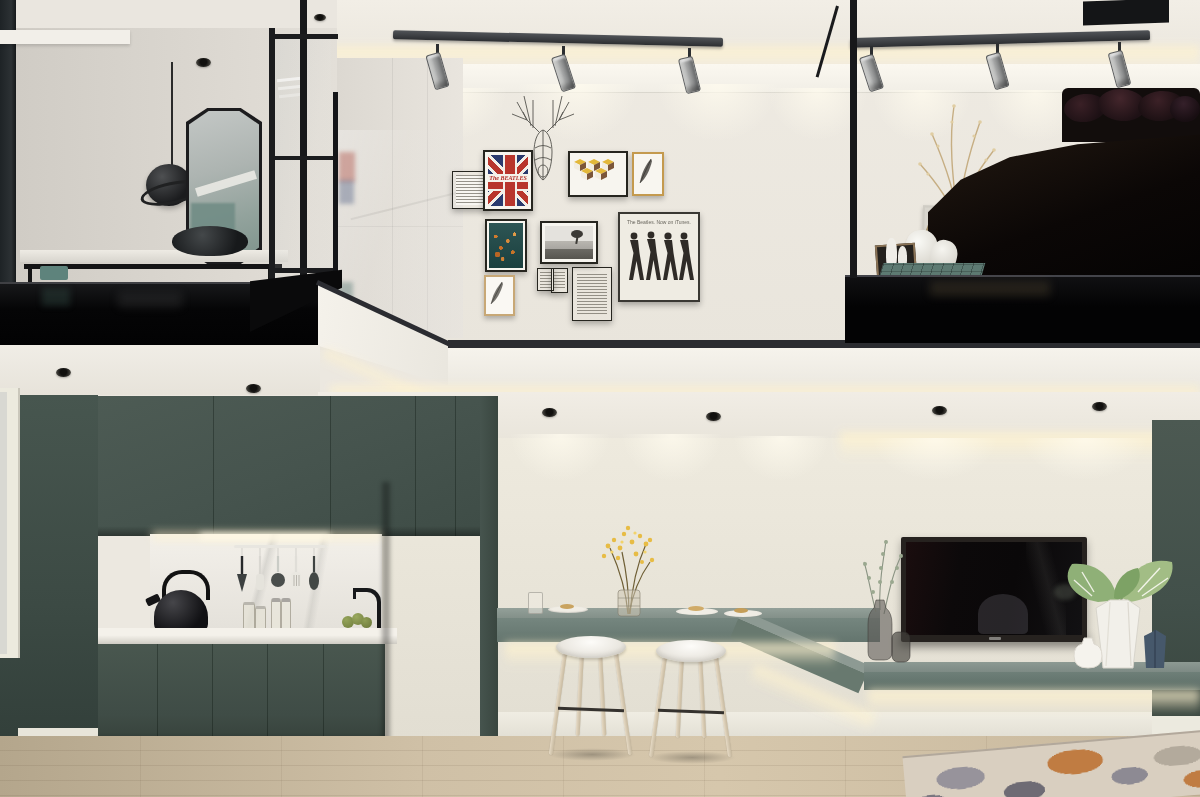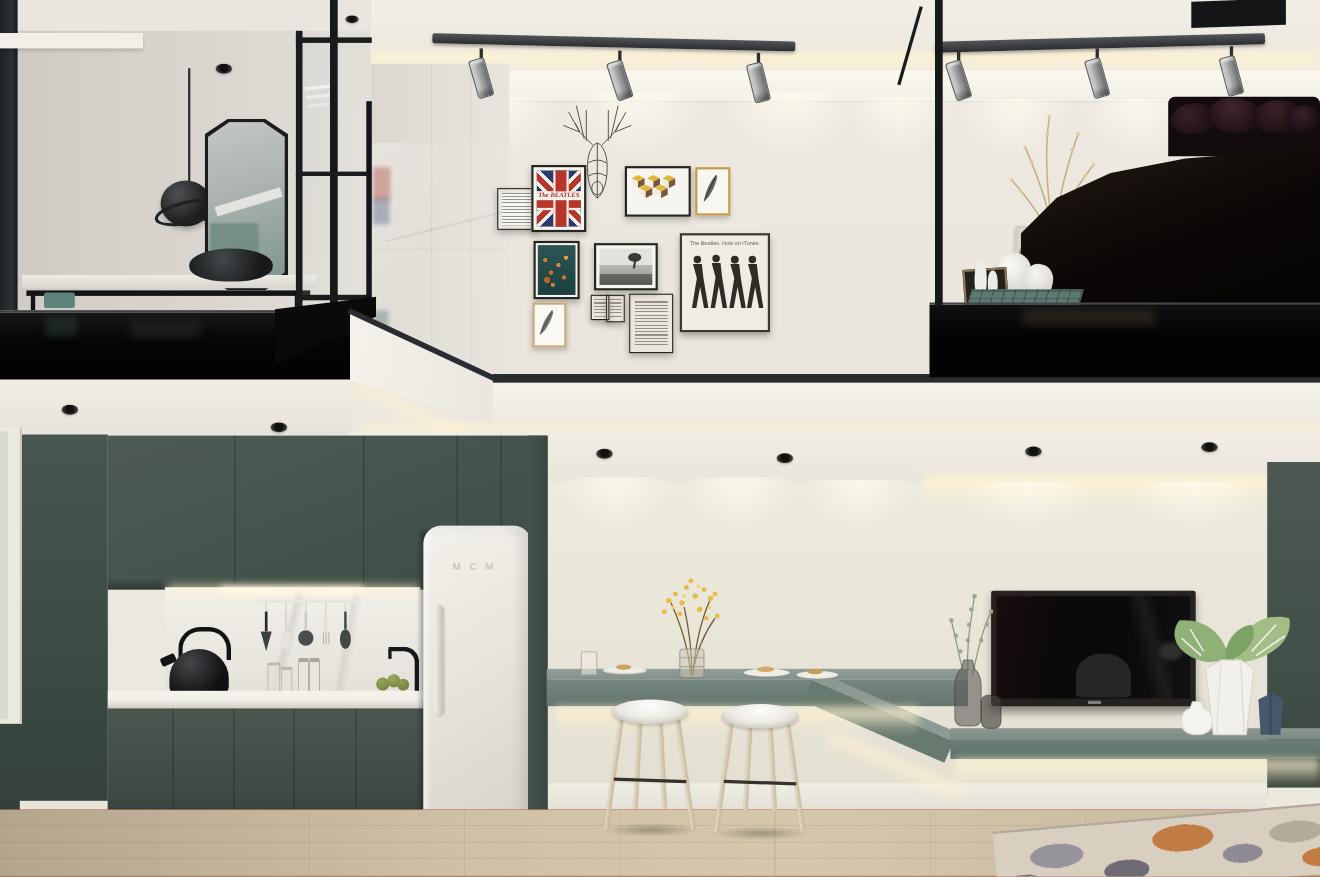--- a/index.html
+++ b/index.html
@@ -302,24 +302,20 @@
   <div class="o" style="left:98px;top:628px;width:299px;height:16px;background:linear-gradient(180deg,#f4f1ea 45%,#dedbd3 80%,#cfccc4);"></div>
   <div class="o" style="left:98px;top:644px;width:287px;height:102px;background:linear-gradient(180deg,#49574f,#3f4c46 70%,#354039);">
     <div class="seamv" style="left:59px;"></div>
     <div class="seamv" style="left:114px;"></div>
     <div class="seamv" style="left:169px;"></div>
     <div class="seamv" style="left:225px;"></div>
   </div>
   <div class="o" style="left:98px;top:738px;width:287px;height:9px;background:rgba(0,0,0,.38);filter:blur(2px);"></div>
 
   <div class="o" style="left:382px;top:482px;width:8px;height:266px;background:rgba(0,0,0,.3);filter:blur(2px);"></div>
-  <div class="o" style="left:385px;top:478px;width:98px;height:272px;border-radius:16px 16px 8px 8px;background:linear-gradient(150deg,#f3f1eb 0%,#e8e5dd 45%,#d6d3ca 100%);box-shadow:inset -8px 0 12px rgba(0,0,0,.12),inset 3px 2px 6px rgba(255,255,255,.7);">
-    <div style="position:absolute;left:0;top:32px;width:100%;text-align:center;font-size:9px;font-weight:bold;letter-spacing:8px;color:#c6c3ba;text-shadow:0 1px 1px rgba(255,255,255,.8);">MCM</div>
-    <div class="o" style="left:10px;top:72px;width:8px;height:100px;border-radius:4px;background:linear-gradient(90deg,#f2f0ea,#c2bfb6);box-shadow:1px 1px 2px rgba(0,0,0,.2);"></div>
-  </div>
   <div class="o" style="left:388px;top:746px;width:96px;height:10px;background:rgba(0,0,0,.28);filter:blur(3px);"></div>
   <div class="o" style="left:480px;top:396px;width:18px;height:352px;background:linear-gradient(90deg,#46544e,#39463f);"></div>
 
   <div class="o" style="left:1152px;top:420px;width:48px;height:303px;background:linear-gradient(180deg,#4c5952,#42504a 60%,#39463f);"></div>
   <div class="o" style="left:1152px;top:716px;width:48px;height:24px;background:#eceadf;"></div>
 
   <div class="o" style="left:897px;top:636px;width:194px;height:12px;background:rgba(0,0,0,.18);filter:blur(4px);"></div>
   <div class="o" style="left:901px;top:537px;width:186px;height:105px;background:#26221f;border-radius:2px;box-shadow:0 4px 8px rgba(0,0,0,.3);">
     <div class="o" style="left:5px;top:5px;right:5px;bottom:7px;background:linear-gradient(100deg,#1a0d0e 0%,#0c090a 30%,#0a0809 60%,#121113 100%);">
       <div class="o" style="left:72px;top:52px;width:50px;height:40px;border-radius:50% 50% 10% 10%;background:rgba(75,74,80,.45);"></div>

